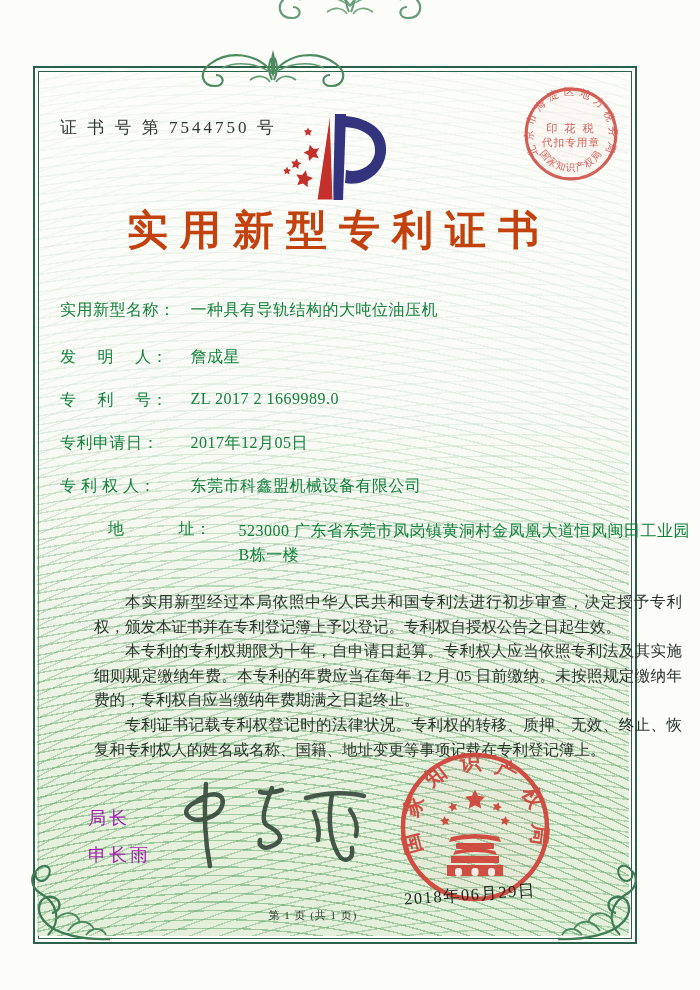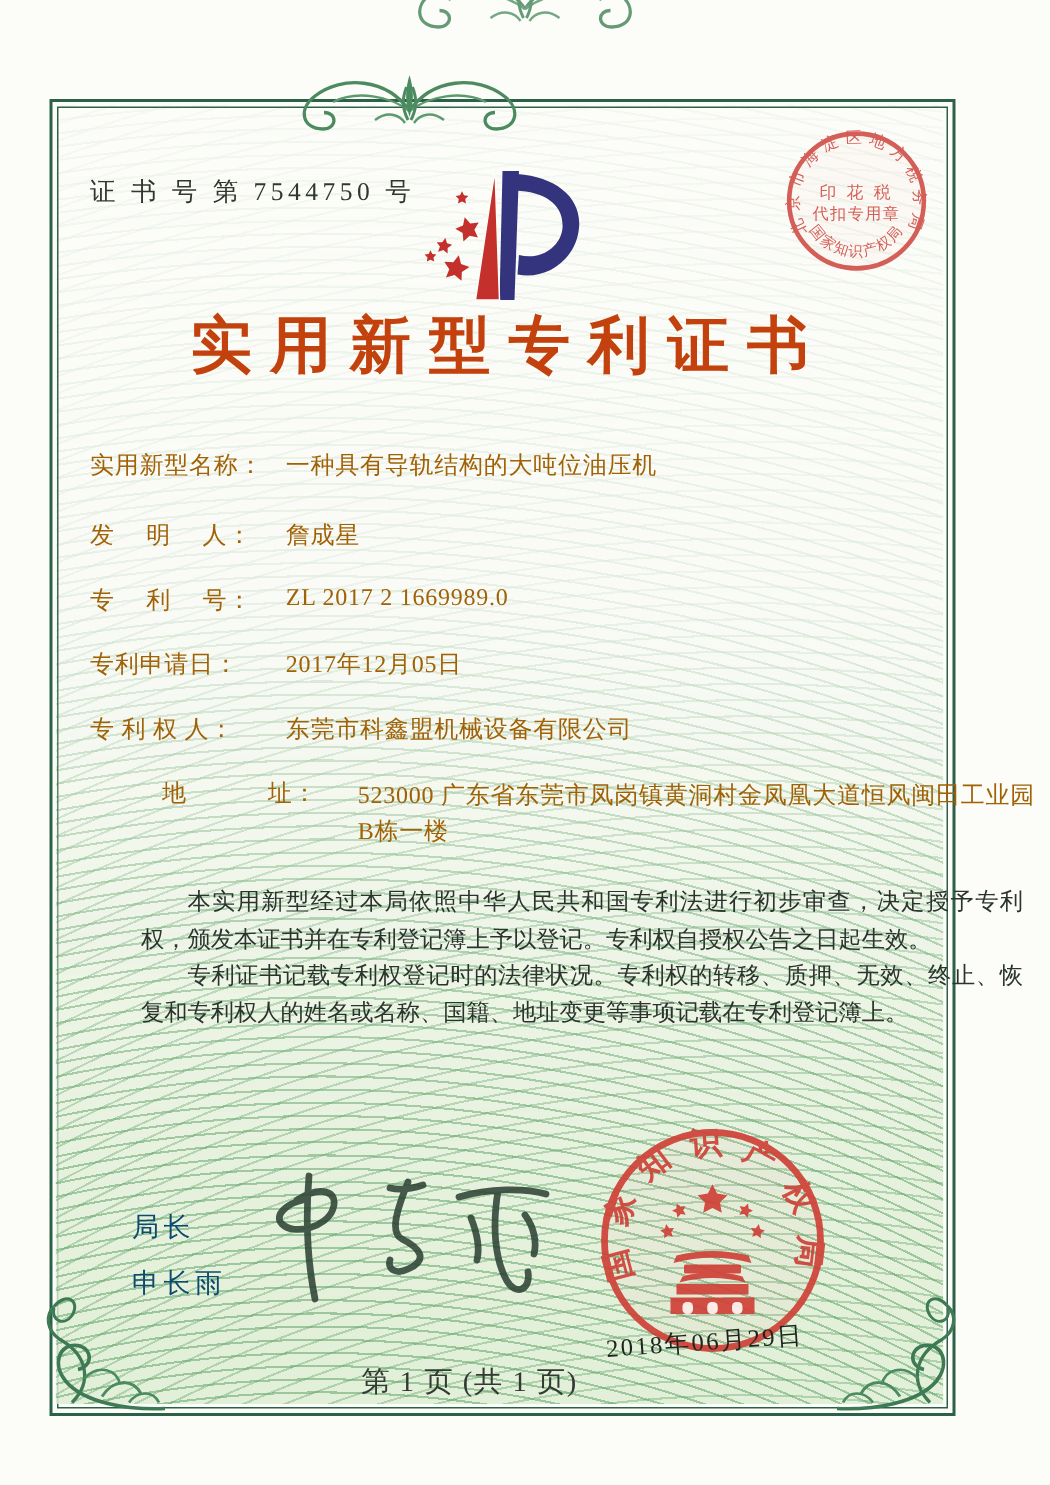--- a/index.html
+++ b/index.html
@@ -35,43 +35,43 @@
     -webkit-mask-image:linear-gradient(to bottom, rgba(0,0,0,.10) 0%, rgba(0,0,0,.22) 38%, rgba(0,0,0,.8) 62%, #000 82%);
     mask-image:linear-gradient(to bottom, rgba(0,0,0,.10) 0%, rgba(0,0,0,.22) 38%, rgba(0,0,0,.8) 62%, #000 82%);
   }
   .cert-number{
     position:absolute;left:60px;top:116px;font-size:17px;letter-spacing:3px;color:#30372f;
   }
   .title{
     position:absolute;left:33px;top:203px;width:600px;text-align:center;
     font-size:41px;font-weight:700;letter-spacing:12px;color:#c2410c;text-indent:12px;
   }
-  .field{position:absolute;left:60px;font-size:16px;letter-spacing:.5px;color:#a16207;white-space:nowrap;}
+  .field{position:absolute;left:60px;font-size:16px;letter-spacing:.5px;color:#15803d;white-space:nowrap;}
   .field .lbl{display:inline-block;width:126px;vertical-align:top;}
   .field .val{display:inline-block;vertical-align:top;}
   .field.wrap{white-space:normal;margin-left:48px;}
   .field.wrap .val{width:452px;line-height:24px;}
   .grant-no{position:absolute;left:368px;top:0;font-size:16px;letter-spacing:.5px;white-space:nowrap;}
   .paras{
     position:absolute;left:57px;top:590px;width:588px;
     font-size:15.5px;line-height:24.6px;text-align:justify;color:#2a332c;margin-left:37px;
   }
   .paras p{margin:0;text-indent:2em;}
-  .officials{position:absolute;left:88px;top:806px;font-size:18px;letter-spacing:3px;color:#0c4a6e;}
+  .officials{position:absolute;left:88px;top:806px;font-size:18px;letter-spacing:3px;color:#a21caf;}
   .officials div{margin-bottom:13px;}
   .signature{position:absolute;left:168px;top:778px;}
   .seal{position:absolute;left:396px;top:748px;opacity:.93;}
   .seal-date{
     position:absolute;left:404px;top:884px;font-size:16.5px;letter-spacing:1.5px;color:#1d241f;
     transform:rotate(-4deg);
   }
   .tax-stamp{position:absolute;left:521px;top:84px;opacity:.88;}
   .footer{
     position:absolute;left:33px;top:908px;width:560px;text-align:center;
-    font-size:19px;letter-spacing:1px;color:#323a33;
+    font-size:11px;letter-spacing:1px;color:#323a33;
   }
   .logo{position:absolute;left:275px;top:108px;}
   .orn-top{position:absolute;left:188px;top:40px;}
   .orn-top-edge{position:absolute;left:252px;top:-18px;opacity:.85;}
   .orn-bl{position:absolute;left:26px;top:843px;}
   .orn-br{position:absolute;left:552px;top:843px;transform:scaleX(-1);}
 </style>
 </head>
 <body>
 
@@ -171,20 +171,21 @@
     <span class="lbl">专 利 权 人：</span>
     <span class="val">东莞市科鑫盟机械设备有限公司</span>
   </div>
   <div class="field wrap" style="top:519px">
     <span class="lbl">地　　　 址：</span>
     <span class="val">523000 广东省东莞市凤岗镇黄洞村金凤凰大道恒风闽田工业园B栋一楼</span>
   </div>
 
   <div class="paras">
     <p>本实用新型经过本局依照中华人民共和国专利法进行初步审查，决定授予专利权，颁发本证书并在专利登记簿上予以登记。专利权自授权公告之日起生效。</p>
+    <p>本专利的专利权期限为十年，自申请日起算。专利权人应当依照专利法及其实施细则规定缴纳年费。本专利的年费应当在每年 12 月 05 日前缴纳。未按照规定缴纳年费的，专利权自应当缴纳年费期满之日起终止。</p>
     <p>专利证书记载专利权登记时的法律状况。专利权的转移、质押、无效、终止、恢复和专利权人的姓名或名称、国籍、地址变更等事项记载在专利登记簿上。</p>
   </div>
 
   <div class="officials">
     <div>局长</div>
     <div>申长雨</div>
   </div>
 
   <svg class="signature" width="210" height="95" viewBox="0 0 210 95">
     <g fill="none" stroke="#2f4436" stroke-width="4.5" stroke-linecap="round" opacity="0.88">

